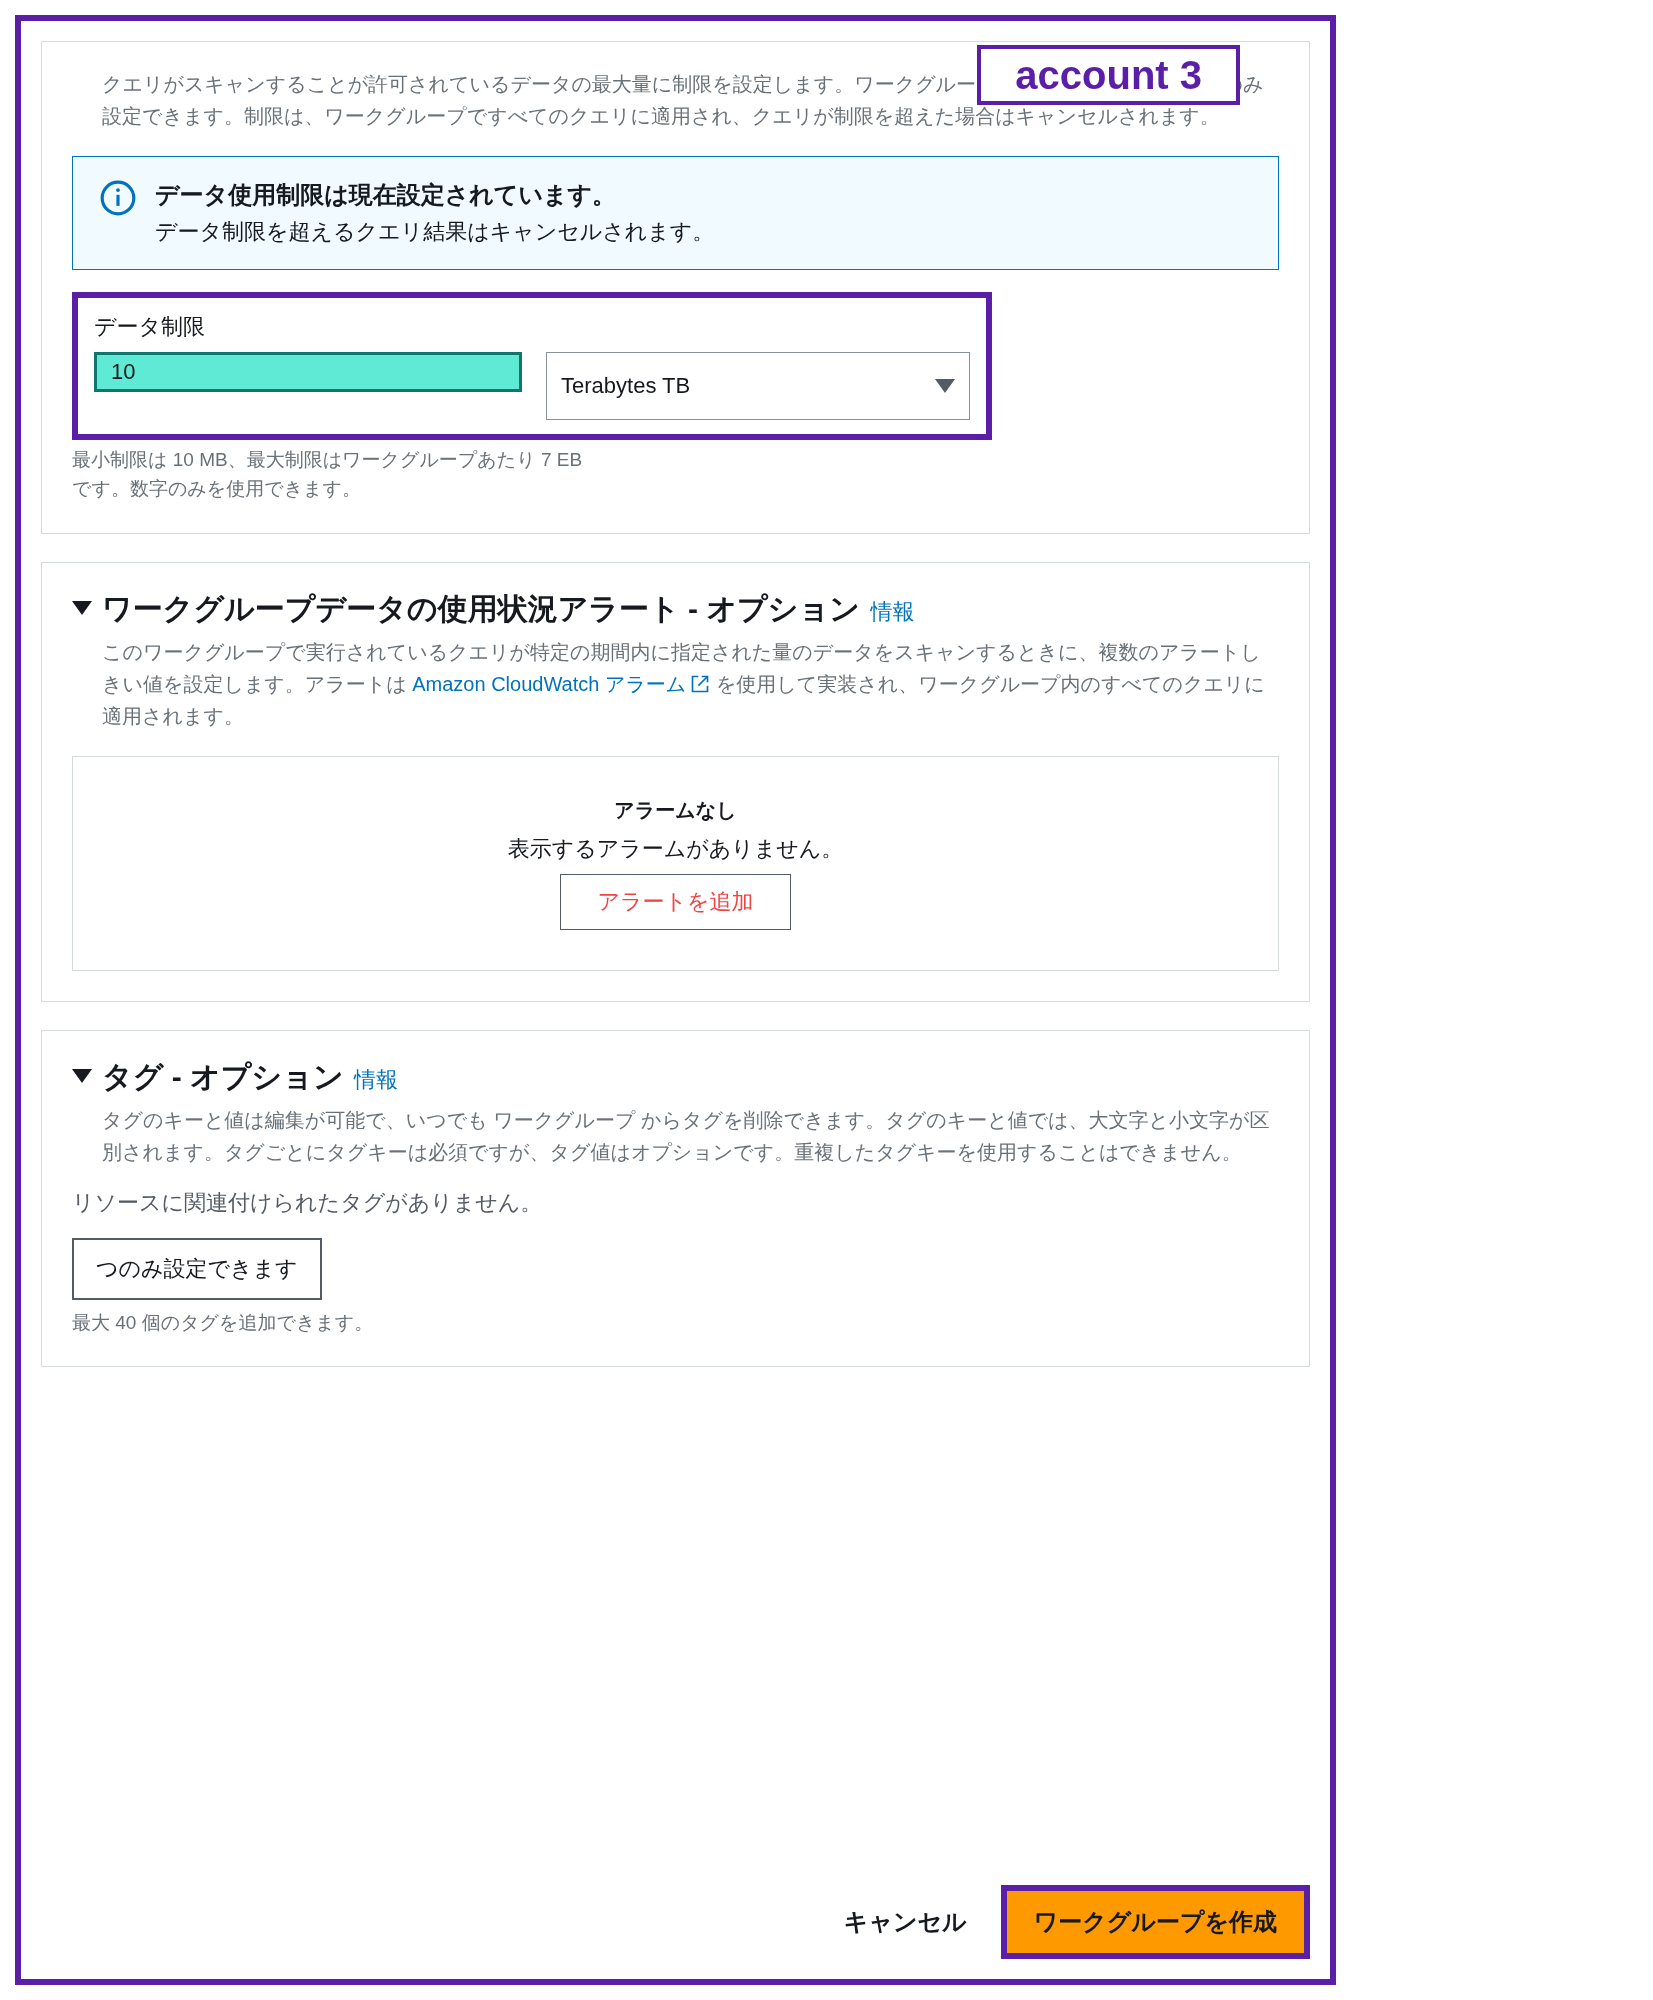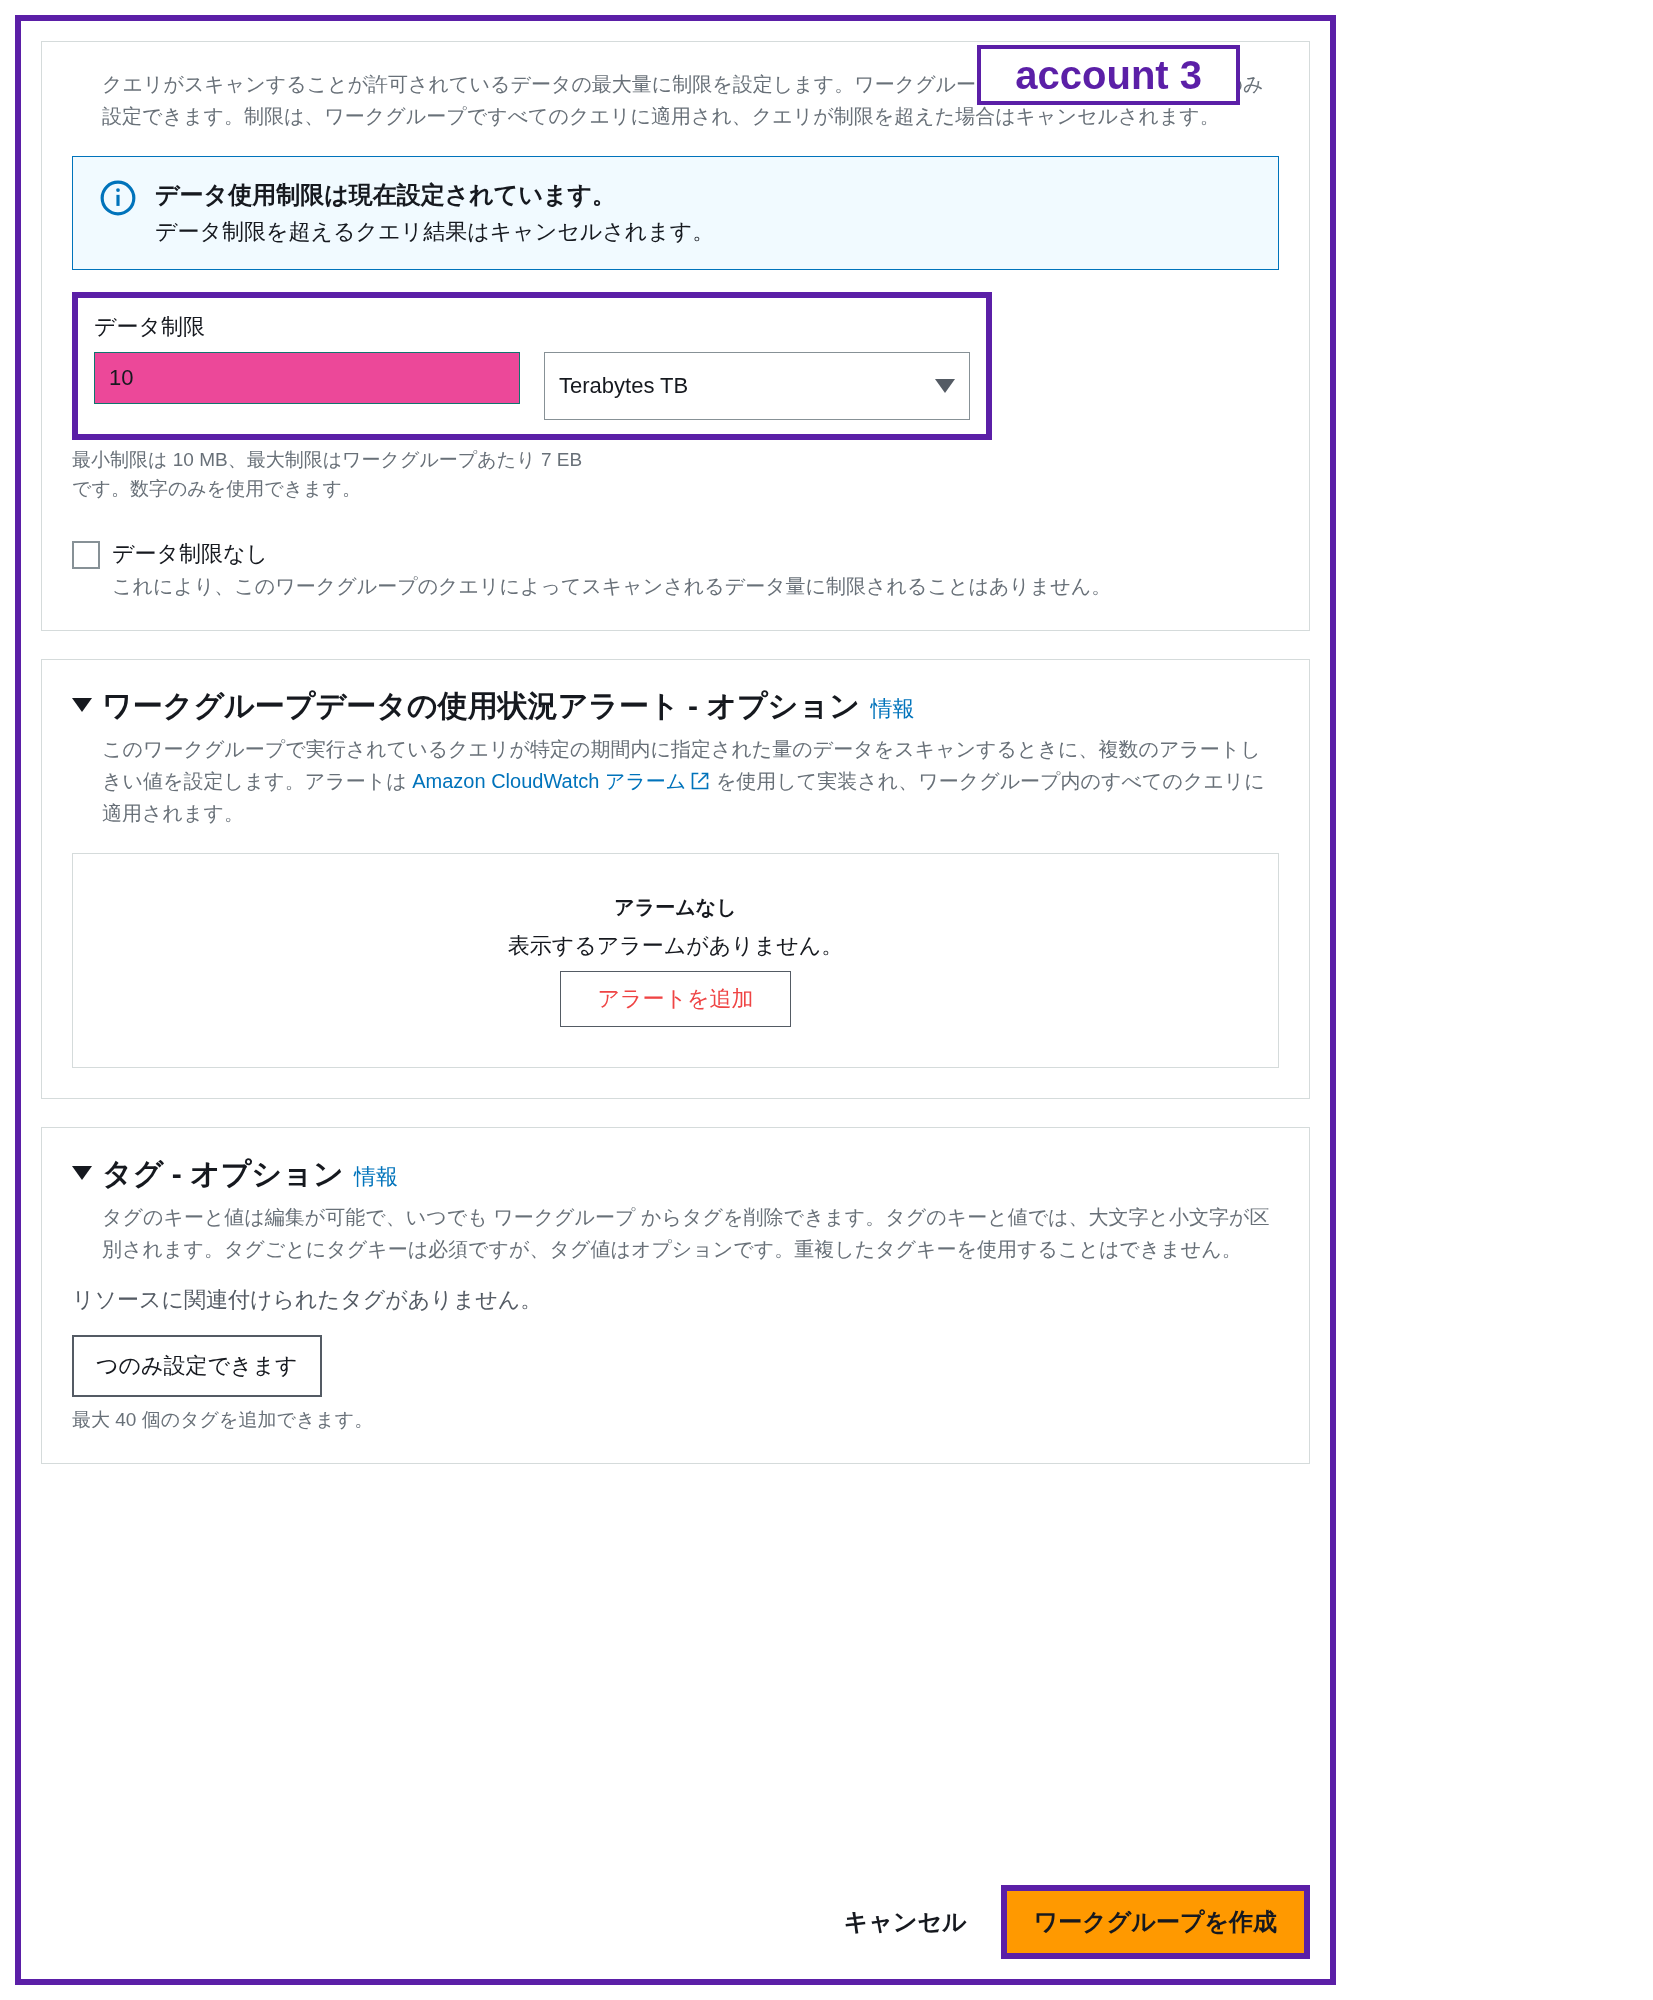--- a/index.html
+++ b/index.html
@@ -18,21 +18,21 @@
   .ext-icon{display:inline-block;width:20px;height:20px;vertical-align:-3px;margin-left:4px;color:#0073bb;}
   
   .infobox{margin-top:24px;border:1px solid #0073bb;background:#f1faff;padding:22px 26px;display:flex;gap:18px;align-items:flex-start;}
   .infobox svg{flex:none;color:#0073bb;}
   .infobox-title{font-size:24px;font-weight:700;color:#16191f;}
   .infobox-sub{font-size:22px;color:#16191f;margin-top:6px;}
   
   .field-highlight{border:6px solid #5b1fa7;margin-top:22px;padding:14px 16px 14px 16px;width:920px;box-sizing:border-box;}
   .field-label{font-size:22px;color:#16191f;margin-bottom:10px;}
   .field-row{display:flex;gap:24px;}
-  .text-input{flex:1;border:1px solid #0f766e;background:#ec4899;font-size:22px;padding:10px 14px;color:#16191f;box-sizing:border-box;height:52px;}
+  .text-input{flex:1;border:3px solid #0f766e;background:#5eead4;font-size:22px;padding:10px 14px;color:#16191f;box-sizing:border-box;height:40px;}
   .select{flex:1;border:1px solid #879196;background:#fff;font-size:22px;padding:10px 14px;color:#16191f;display:flex;align-items:center;justify-content:space-between;height:68px;box-sizing:border-box;cursor:pointer;}
   .select .tri-dd{width:0;height:0;border-left:10px solid transparent;border-right:10px solid transparent;border-top:14px solid #545b64;}
   .hint{font-size:19px;color:#687078;line-height:1.5;margin-top:6px;max-width:520px;}
   .checkbox-row{display:flex;align-items:flex-start;gap:12px;margin-top:36px;}
   .chk{width:24px;height:24px;border:2px solid #879196;background:#fff;flex:none;margin-top:2px;}
   .chk-label{font-size:22px;color:#16191f;}
   .chk-desc{font-size:20px;color:#687078;margin-top:4px;}
   
   .alarm-box{border:1px solid #d5dbdb;margin-top:24px;padding:40px 20px;text-align:center;}
   .alarm-title{font-size:20px;font-weight:700;color:#16191f;}
@@ -75,27 +75,20 @@
         <div class="field-row">
           <input class="text-input" value="10" style="">
           <div class="select">
             <span>Terabytes TB</span>
             <span class="tri-dd"></span>
           </div>
         </div>
       </div>
       <div class="hint">最小制限は 10 MB、最大制限はワークグループあたり 7 EB です。数字のみを使用できます。</div>
 
-      <div class="checkbox-row">
-        <div class="chk"></div>
-        <div>
-          <div class="chk-label">データ制限なし</div>
-          <div class="chk-desc">これにより、このワークグループのクエリによってスキャンされるデータ量に制限されることはありません。</div>
-        </div>
-      </div>
     </div>
 
     <div class="panel">
       <div class="panel-header">
         <div class="tri"></div>
         <div>
           <span class="panel-title">ワークグループデータの使用状況アラート - オプション</span>
           <a class="info-link">情報</a>
         </div>
       </div>

